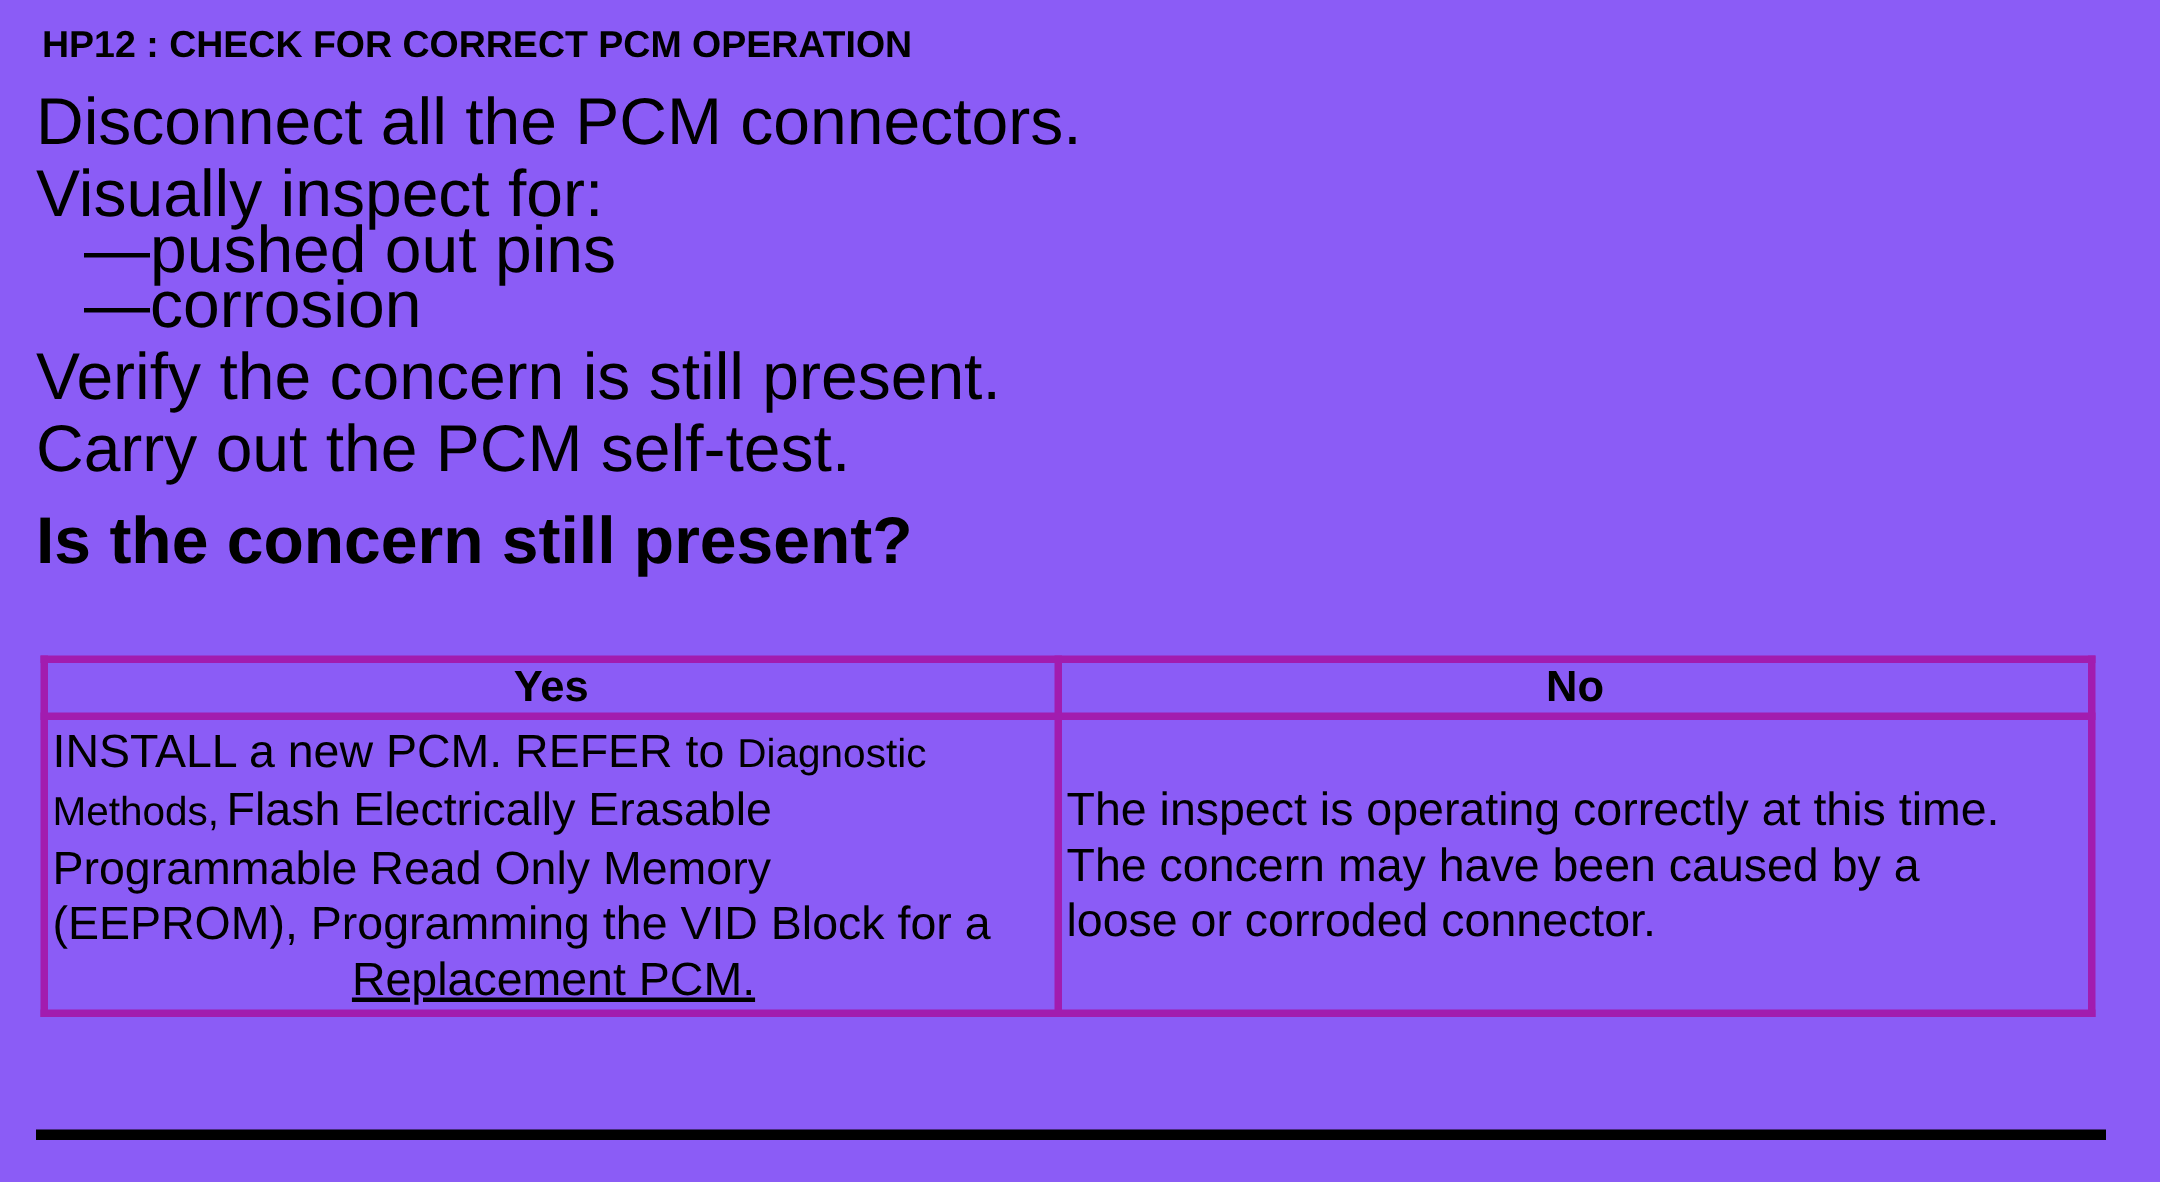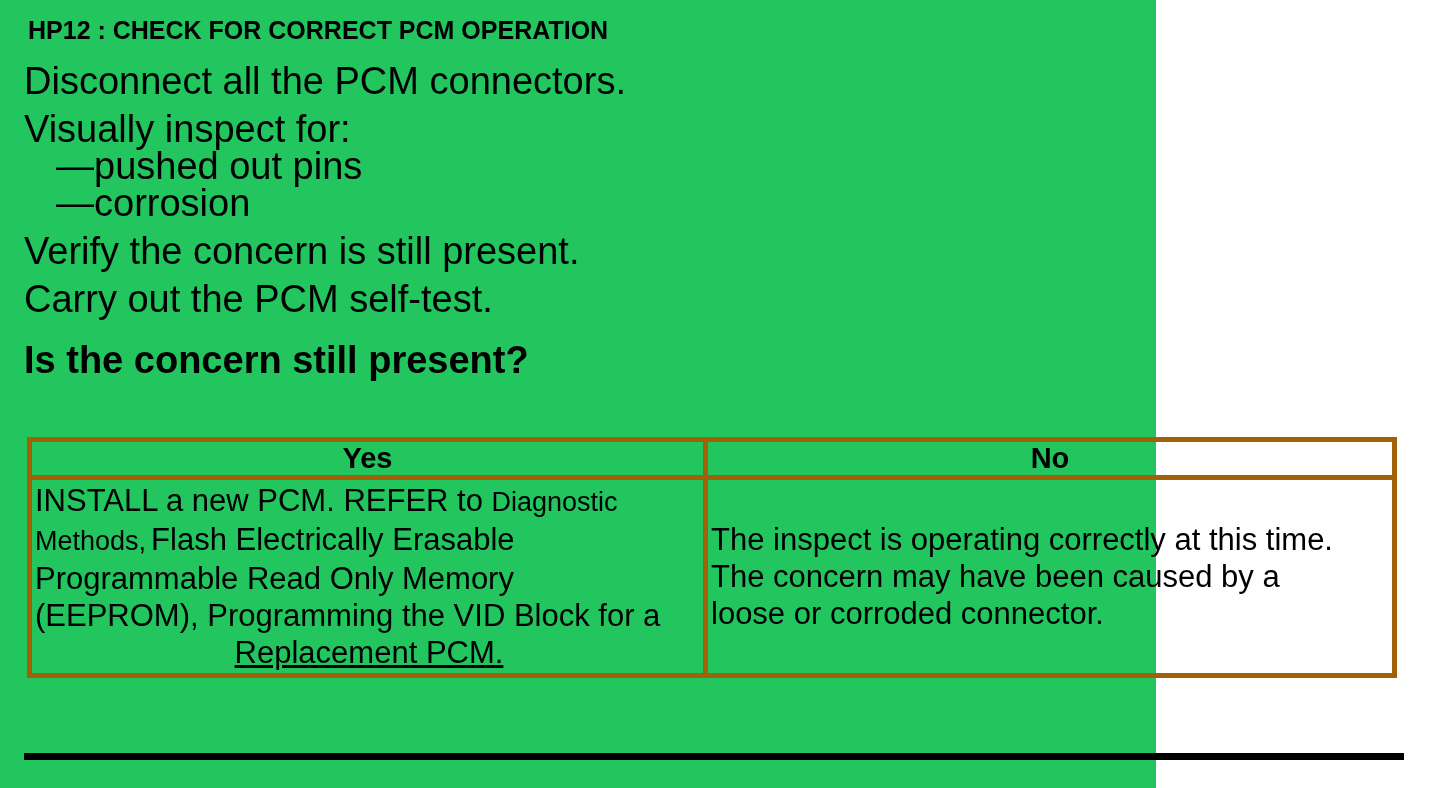--- a/index.html
+++ b/index.html
@@ -8,49 +8,49 @@
     padding: 0;
     background: #ffffff;
     width: 1440px;
     height: 788px;
     overflow: hidden;
     font-family: "Liberation Sans", sans-serif;
     color: #000000;
   }
   .page {
     position: relative;
-    width: 1156px;
+    width: 1440px;
     height: 788px;
     padding: 16px 0 0 24px;
-    background: #22c55e;
+    background: #8b5cf6;
   }
   .doc-title {
     font-size: 25px;
     line-height: 29px;
     font-weight: bold;
     margin: 0 0 18px 4px;
     white-space: nowrap;
   }
   .para {
-    font-size: 38px;
+    font-size: 44px;
     line-height: 37px;
     margin: 0 0 11px 0;
     white-space: nowrap;
   }
   .para.bold { font-weight: bold; margin-top: 24px; }
   .indent-line { padding-left: 32px; }
   .decision-table {
     border-collapse: collapse;
     table-layout: fixed;
     width: 1365px;
     margin: 58px 0 0 3px;
   }
   .decision-table th,
   .decision-table td {
-    border: 5px solid #a16207;
+    border: 5px solid #a21caf;
   }
   .decision-table th {
     font-size: 29px;
     font-weight: bold;
     text-align: center;
     height: 38px;
     padding: 0;
   }
   .col-yes { width: 676px; }
   .col-no  { width: 689px; }

